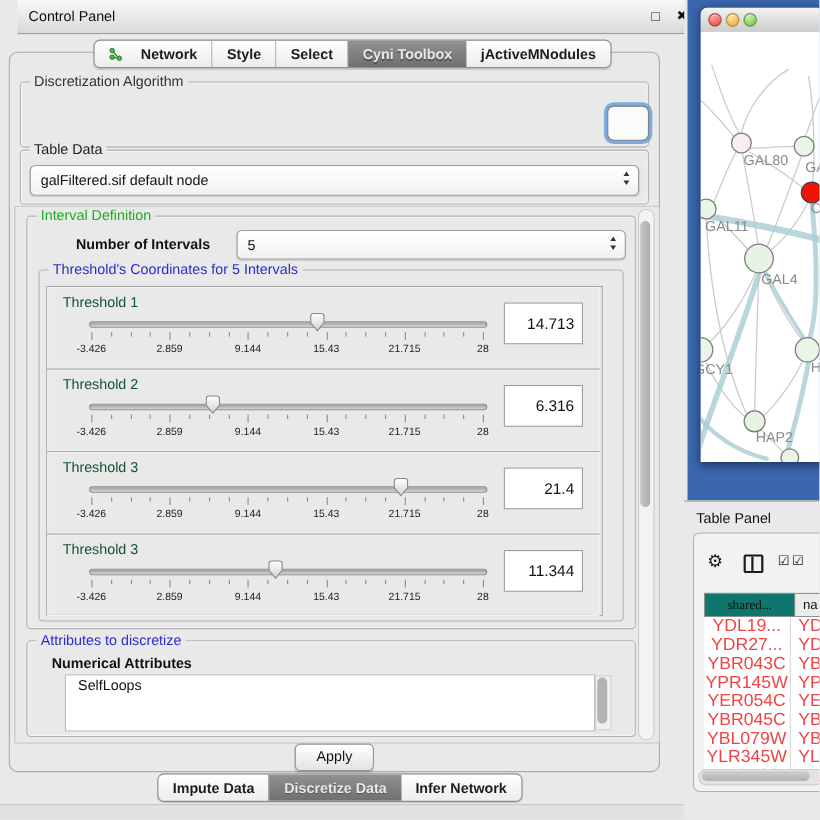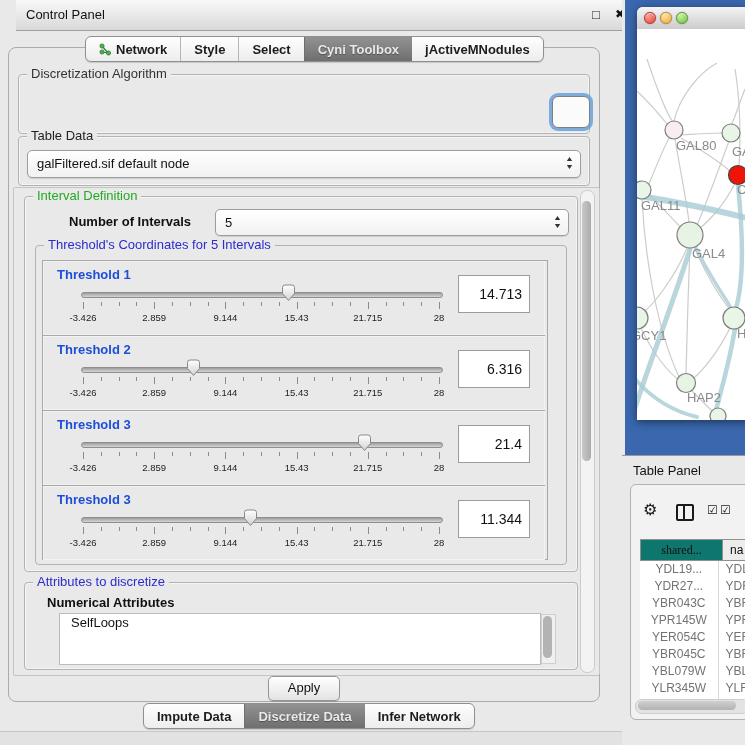--- a/index.html
+++ b/index.html
@@ -18,21 +18,21 @@
   #cp-title{left:10px;top:7px;font-size:13px;color:#111;}
   #float-icon{left:576px;top:7px;font-size:13px;color:#222;cursor:default;}
   #close-icon{left:599px;top:7px;font-size:12px;font-weight:bold;color:#111;}
 
   #outer-panel{left:8px;top:47px;width:590px;height:653px;border:1px solid #ababab;
     border-radius:8px;background:#e9e9e9;}
 
   
   .segbar{display:flex;height:24px;border:1px solid #8f8f8f;border-radius:6px;overflow:hidden;
     background:linear-gradient(#fefefe,#ededed);box-shadow:0 1px 1px rgba(0,0,0,.15);}
-  .seg{display:flex;align-items:center;gap:4px;padding:0 13px;font-size:13px;font-weight:bold;
+  .seg{display:flex;align-items:center;gap:16px;padding:0 13px;font-size:13px;font-weight:bold;
     color:#1c1c1c;border-left:1px solid #b5b5b5;white-space:nowrap;justify-content:space-between;}
   .seg:first-child{border-left:none;}
   .seg.sel{background:linear-gradient(#929292,#6f6f6f);color:#e9e9e9;border-left:1px solid #6f6f6f;
     text-shadow:0 1px 1px rgba(0,0,0,.35);}
   .seg.sel + .seg{border-left:none;}
   #top-tabs{left:85px;top:36px;z-index:6;}
   #bottom-tabs{left:143px;top:703px;z-index:6;}
 
   
   .group{position:absolute;border:1px solid #b2b2b2;border-radius:4px;
@@ -81,21 +81,21 @@
   #interval-group{left:24px;top:196px;width:552px;height:374px;}
   #noi-label{left:44px;top:17px;font-size:13px;font-weight:bold;color:#111;}
   #noi-combo{left:190px;top:12px;width:352px;height:25px;}
   #thr-group{position:absolute;left:10px;top:48px;width:530px;height:318px;
     border:1px solid #b2b2b2;border-radius:4px;}
   #thr-inner{position:absolute;left:6px;top:14px;width:504px;height:298px;
     border:1px solid #a8a8a8;background:#e9e9e9;}
   .thr-block{position:relative;width:502px;height:74px;border-bottom:1px solid #a8a8a8;
     box-shadow:inset 0 0 0 1px #f2f2f2;}
   .thr-block:last-child{border-bottom:none;}
-  .thr-label{position:absolute;left:14px;top:6px;font-size:13px;font-weight:bold;color:#1d4ed8;}
+  .thr-label{position:absolute;left:14px;top:6px;font-size:13px;font-weight:normal;color:#14532d;}
   .slider{position:absolute;left:0;top:24px;width:502px;height:46px;}
   .slider-track{position:absolute;left:38px;top:7px;width:360px;height:4px;
     background:linear-gradient(#9d9d9d,#d6d6d6);border:1px solid #8e8e8e;border-radius:3px;}
   .tick{position:absolute;top:17px;width:1px;height:4px;background:#8b8b8b;}
   .tick.major{height:7px;}
   .tick-label{position:absolute;top:27px;transform:translateX(-50%);
     font-size:9.5px;font-weight:normal;color:#222;white-space:nowrap;}
   .thumb-w{position:absolute;top:-1px;width:15px;height:18px;}
   .valbox{position:absolute;right:15px;top:14px;width:72px;height:38px;box-sizing:border-box;
     background:#ffffff;border:1px solid #9c9c9c;font-size:14px;text-align:right;
@@ -147,21 +147,21 @@
   .chk-icon{position:absolute;top:18px;font-size:12px;color:#1a1a1a;}
   #chk1{left:76px;} #chk2{left:89px;}
   #tp-header{position:absolute;left:9px;top:54px;height:22px;display:flex;}
   .th{box-sizing:border-box;border:1px solid #8f8f8f;background:#ececec;font-size:12px;
     color:#111;text-align:center;line-height:20px;overflow:hidden;white-space:nowrap;}
   .th.th-sel{background:#0f766e;font-family:Liberation Serif, serif;}
   .th:nth-child(1){width:83px;}
   .th:nth-child(2){width:40px;border-left:none;text-align:left;padding-left:7px;}
   #tp-rows{position:absolute;left:9px;top:76px;width:123px;background:#ffffff;}
   .tr{display:flex;height:17px;}
-  .td{font-size:12px;color:#737373;line-height:17px;overflow:hidden;white-space:nowrap;}
+  .td{font-size:16px;color:#ef4444;line-height:17px;overflow:hidden;white-space:nowrap;}
   .td.c1{width:83px;text-align:center;border-right:1px solid #d8d8d8;}
   .td.c2{width:40px;padding-left:7px;}
   #h-scrollbar{position:absolute;left:4px;top:214px;width:112px;height:13px;background:#e3e3e3;
     border:1px solid #cdcdcd;border-radius:7px;}
   #h-scrollbar .thumb{position:absolute;left:2px;top:1px;width:98px;height:9px;
     background:linear-gradient(#cfcfcf,#b2b2b2);border-radius:5px;}
 
   .net-ic svg{display:block;}
 </style>
 </head>

